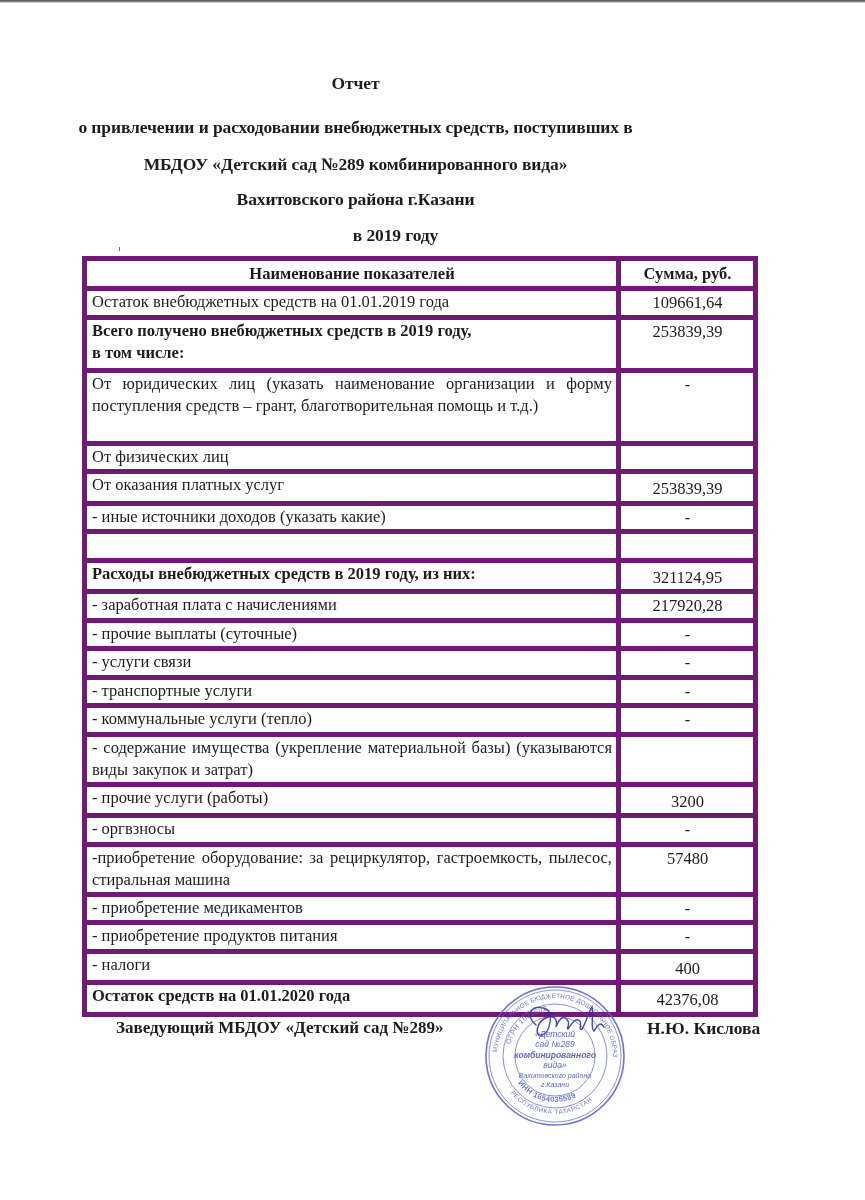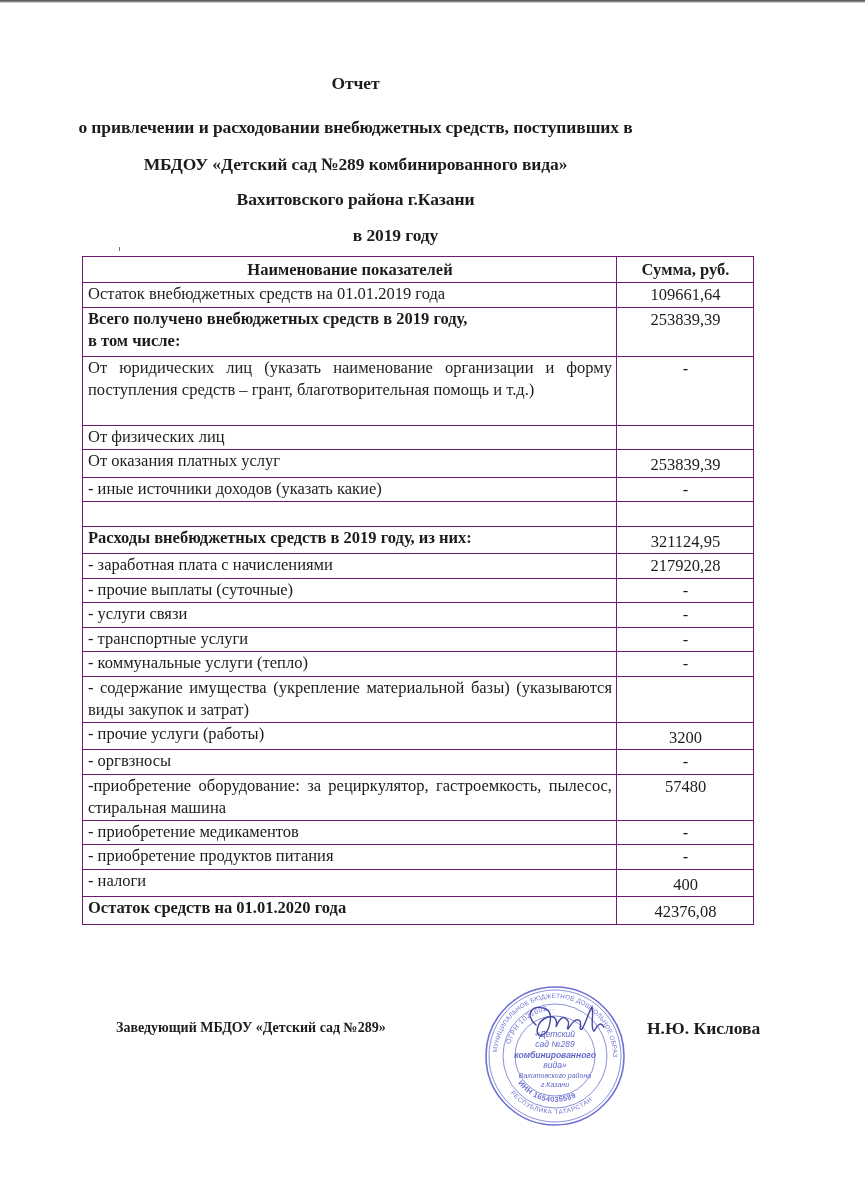--- a/index.html
+++ b/index.html
@@ -43,21 +43,21 @@
       position: absolute;
       left: 82px;
       top: 256px;
       width: 671px;
       border-collapse: collapse;
       table-layout: fixed;
       font-size: 16.5px;
       line-height: 22.5px;
     }
     table.report td, table.report th {
-      border: 1px solid #701a75;
+      border: 5px solid #701a75;
       padding: 0 4px 0 5px;
       vertical-align: top;
     }
     table.report col.c-name { width: 534px; }
     table.report col.c-sum { width: 137px; }
     table.report th {
       font-weight: bold;
       text-align: center;
       height: 25px;
       font-size: 16.5px;
@@ -74,21 +74,21 @@
     }
     table.report tr.bold td { font-weight: bold; }
     table.report tr.single td { height: 22.5px; }
     table.report tr.empty td { height: 22.5px; }
     table.report tr.bottom td.sum { padding-top: 4px; }
     .sig-left {
       position: absolute;
       left: 116px;
       top: 1017px;
       font-weight: bold;
-      font-size: 14px;
+      font-size: 17px;
       line-height: 22px;
     }
     .sig-right {
       position: absolute;
       left: 647px;
       top: 1017px;
       font-weight: bold;
       font-size: 17.5px;
       line-height: 22px;
     }

